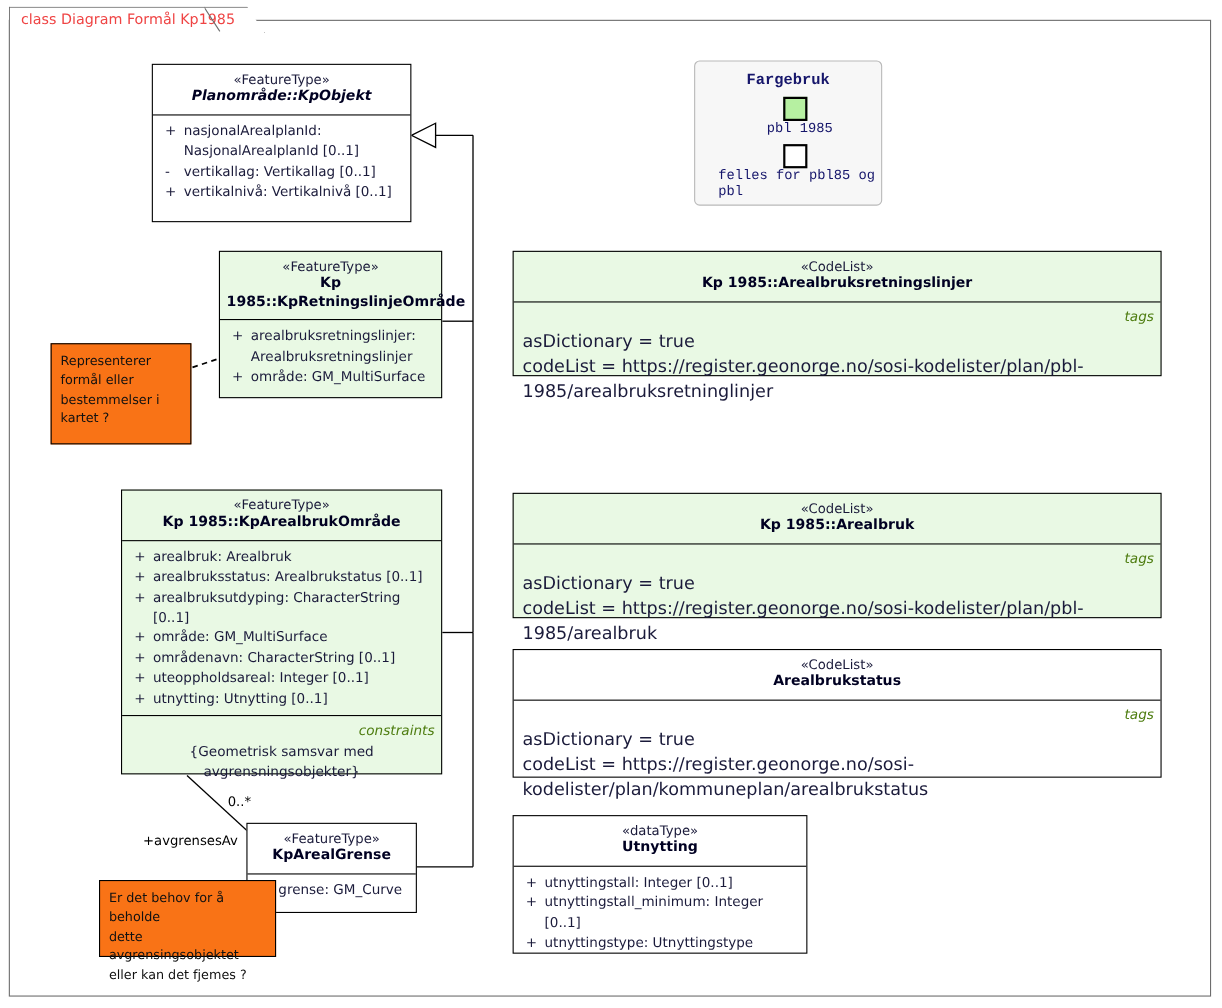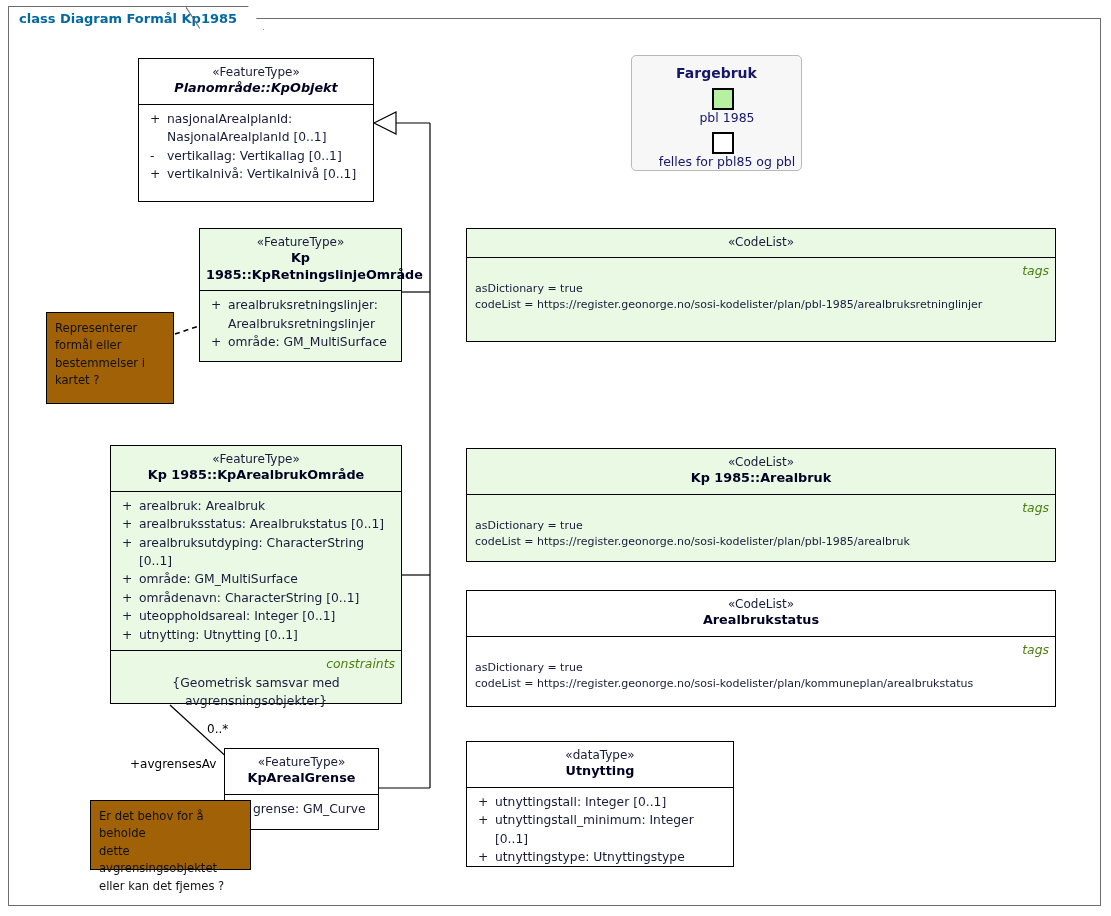--- a/index.html
+++ b/index.html
@@ -39,22 +39,22 @@
     border: 1px solid #6d6d6d;
     border-bottom: none;
     padding: 0 26px 0 10px;
     display: flex;
     align-items: center;
     -webkit-clip-path: polygon(0 0, calc(100% - 16px) 0, 100% 100%, 0 100%);
     clip-path: polygon(0 0, calc(100% - 16px) 0, 100% 100%, 0 100%);
   }
   .title-tab-label {
     font-size: 13px;
-    font-weight: bold;
-    color: #0369a1;
+    font-weight: normal;
+    color: #ef4444;
     white-space: nowrap;
     position: relative;
     z-index: 2;
   }
   .tab-diag {
     position: absolute;
     left: 186px;
     top: 6px;
     width: 22px;
     height: 24px;
@@ -126,43 +126,44 @@
 
   
   .comp-label {
     text-align: right;
     font-style: italic;
     font-size: 12.4px;
     color: #4d7c0f;
     padding-bottom: 3px;
   }
   .tag-line {
-    font-size: 11px;
+    font-size: 16px;
     line-height: 1.45;
     color: #1a1a3a;
     padding-left: 2px;
   }
   .constr-line {
     text-align: center;
     font-size: 12.4px;
     line-height: 1.45;
     color: #1a1a3a;
   }
 
   
   .legend {
     position: absolute;
     left: 631px;
     top: 55px;
     width: 171px;
-    height: 116px;
+    height: 132px;
     box-sizing: border-box;
     background: #f7f7f7;
     border: 1px solid #b9b9b9;
     border-radius: 5px;
+    font-family: Liberation Mono, monospace;
   }
   .legend-title {
     text-align: center;
     font-size: 14px;
     font-weight: bold;
     color: #16166b;
     margin-top: 9px;
   }
   .legend-row {
     display: flex;
@@ -180,21 +181,21 @@
   .legend-txt {
     margin-left: 9px;
     font-size: 12.5px;
     color: #16166b;
   }
 
   
   .note {
     position: absolute;
     box-sizing: border-box;
-    background: #a16207;
+    background: #f97316;
     border: 1px solid #000000;
     font-size: 11.6px;
     color: #111111;
     line-height: 1.5;
     padding: 7px 8px 6px 8px;
   }
   .note .foldline {
     position: absolute;
     right: -1px;
     top: -1px;
@@ -324,20 +325,21 @@
       <div>Representerer</div>
       <div>formål eller</div>
       <div>bestemmelser i</div>
       <div>kartet ?</div>
     </div>
   </div>
 
   <div class="uml green" style="left:466px; top:228px; width:590px; height:114px;">
     <div class="sect head">
       <div class="stereo">«CodeList»</div>
+      <div class="cname">Kp 1985::Arealbruksretningslinjer</div>
     </div>
     <div class="sect">
       <div class="comp-label">tags</div>
       <div class="tag-line">asDictionary = true</div>
       <div class="tag-line">codeList = https://register.geonorge.no/sosi-kodelister/plan/pbl-1985/arealbruksretninglinjer</div>
     </div>
   </div>
 
   <div class="uml green" style="left:110px; top:445px; width:292px; height:259px;">
     <div class="sect head">

